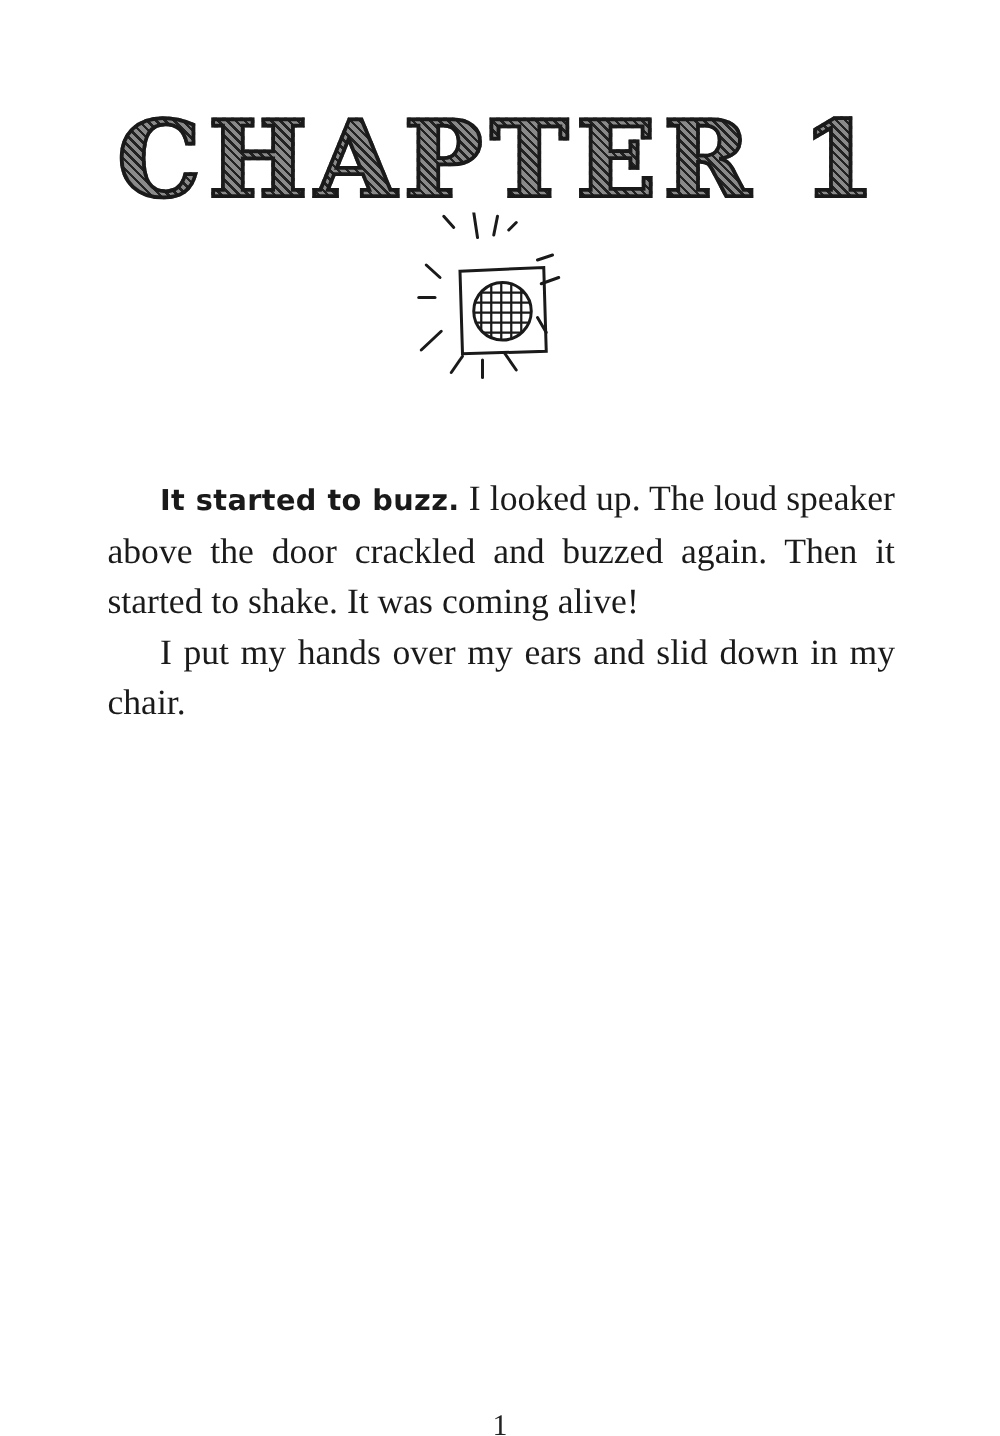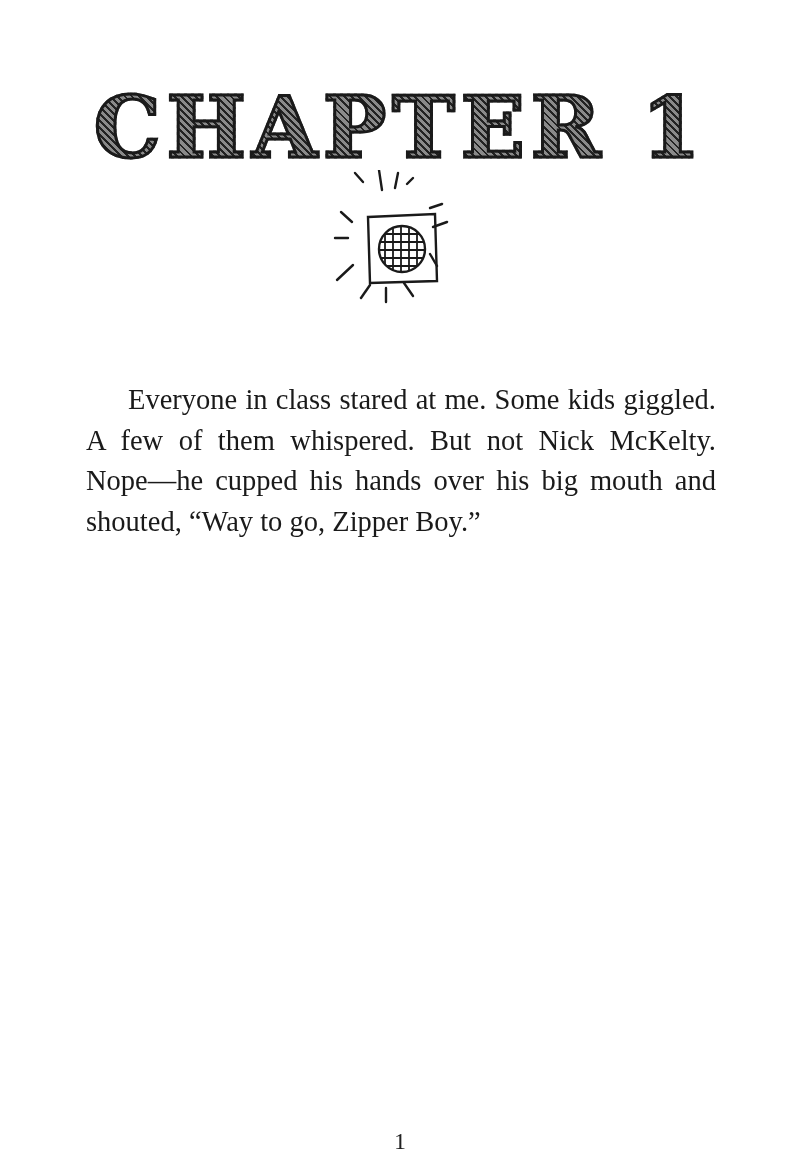--- a/index.html
+++ b/index.html
@@ -117,19 +117,22 @@
         <line x1="12" y1="110" x2="28" y2="95"></line>
         <line x1="36" y1="128" x2="45" y2="115"></line>
         <line x1="61" y1="132" x2="61" y2="118"></line>
         <line x1="88" y1="126" x2="79" y2="113"></line>
       </g>
     </svg>
   </div>
 
   <div class="body-text">
     <p class="last-line-left">
-      <span>Everyone in class stared at me. Some kids giggled. A few of them whispered. But not Nick McKelty. Nope—he cupped his hands over his big mouth and shouted, “Way to go, Zipper Boy.”</span>
+      <span class="lead-in">It started to buzz.</span><span> I looked up. The loud speaker above the door crackled and buzzed again. Then it started to shake. It was coming alive!</span>
+    </p>
+    <p class="last-line-left">
+      <span>I put my hands over my ears and slid down in my chair.</span>
     </p>
   </div>
 
   <div class="page-number">1</div>
 
 </div>
 
 </body></html>

